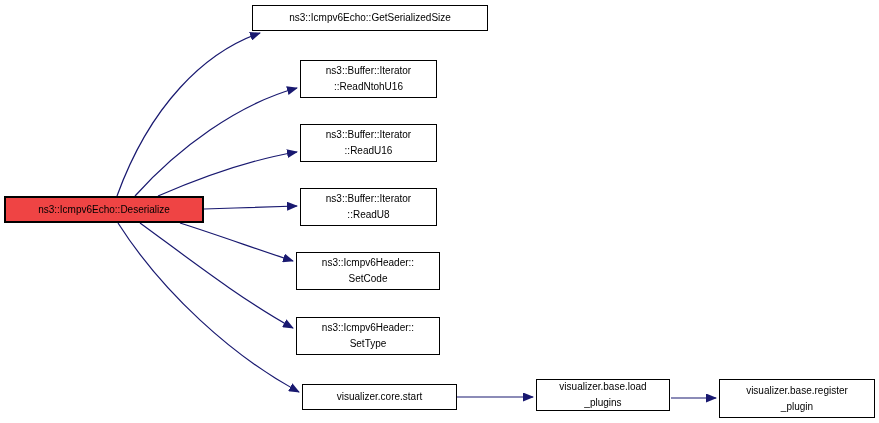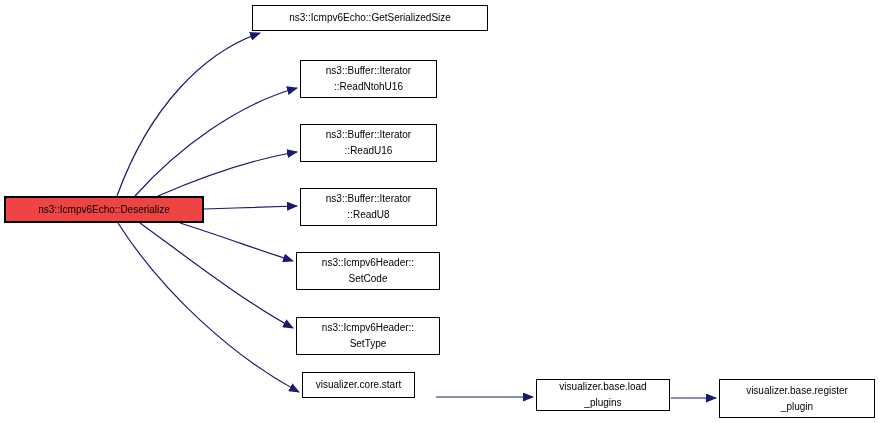--- a/index.html
+++ b/index.html
@@ -32,21 +32,21 @@
     cursor:default;
   }
   
   .n-deserialize     {left:4px;   top:196px; width:200px; height:27px;}
   .n-getserializedsize{left:252px; top:5px;   width:236px; height:26px;}
   .n-readntohu16     {left:300px; top:60px;  width:137px; height:38px;}
   .n-readu16         {left:300px; top:124px; width:137px; height:38px;}
   .n-readu8          {left:300px; top:188px; width:137px; height:38px;}
   .n-setcode         {left:296px; top:252px; width:144px; height:38px;}
   .n-settype         {left:296px; top:317px; width:144px; height:38px;}
-  .n-corestart       {left:302px; top:372px; width:113px; height:26px;}
+  .n-corestart       {left:302px; top:384px; width:155px; height:26px;}
   .n-loadplugins     {left:536px; top:379px; width:134px; height:32px;}
   .n-registerplugin  {left:719px; top:379px; width:156px; height:39px;}
   .edge{fill:none;stroke:#191970;stroke-width:1.2px;}
 </style>
 </head>
 <body>
 
 <div id="canvas">
 
   <svg id="edge-layer" width="879" height="423" viewBox="0 0 879 423" xmlns="http://www.w3.org/2000/svg">

